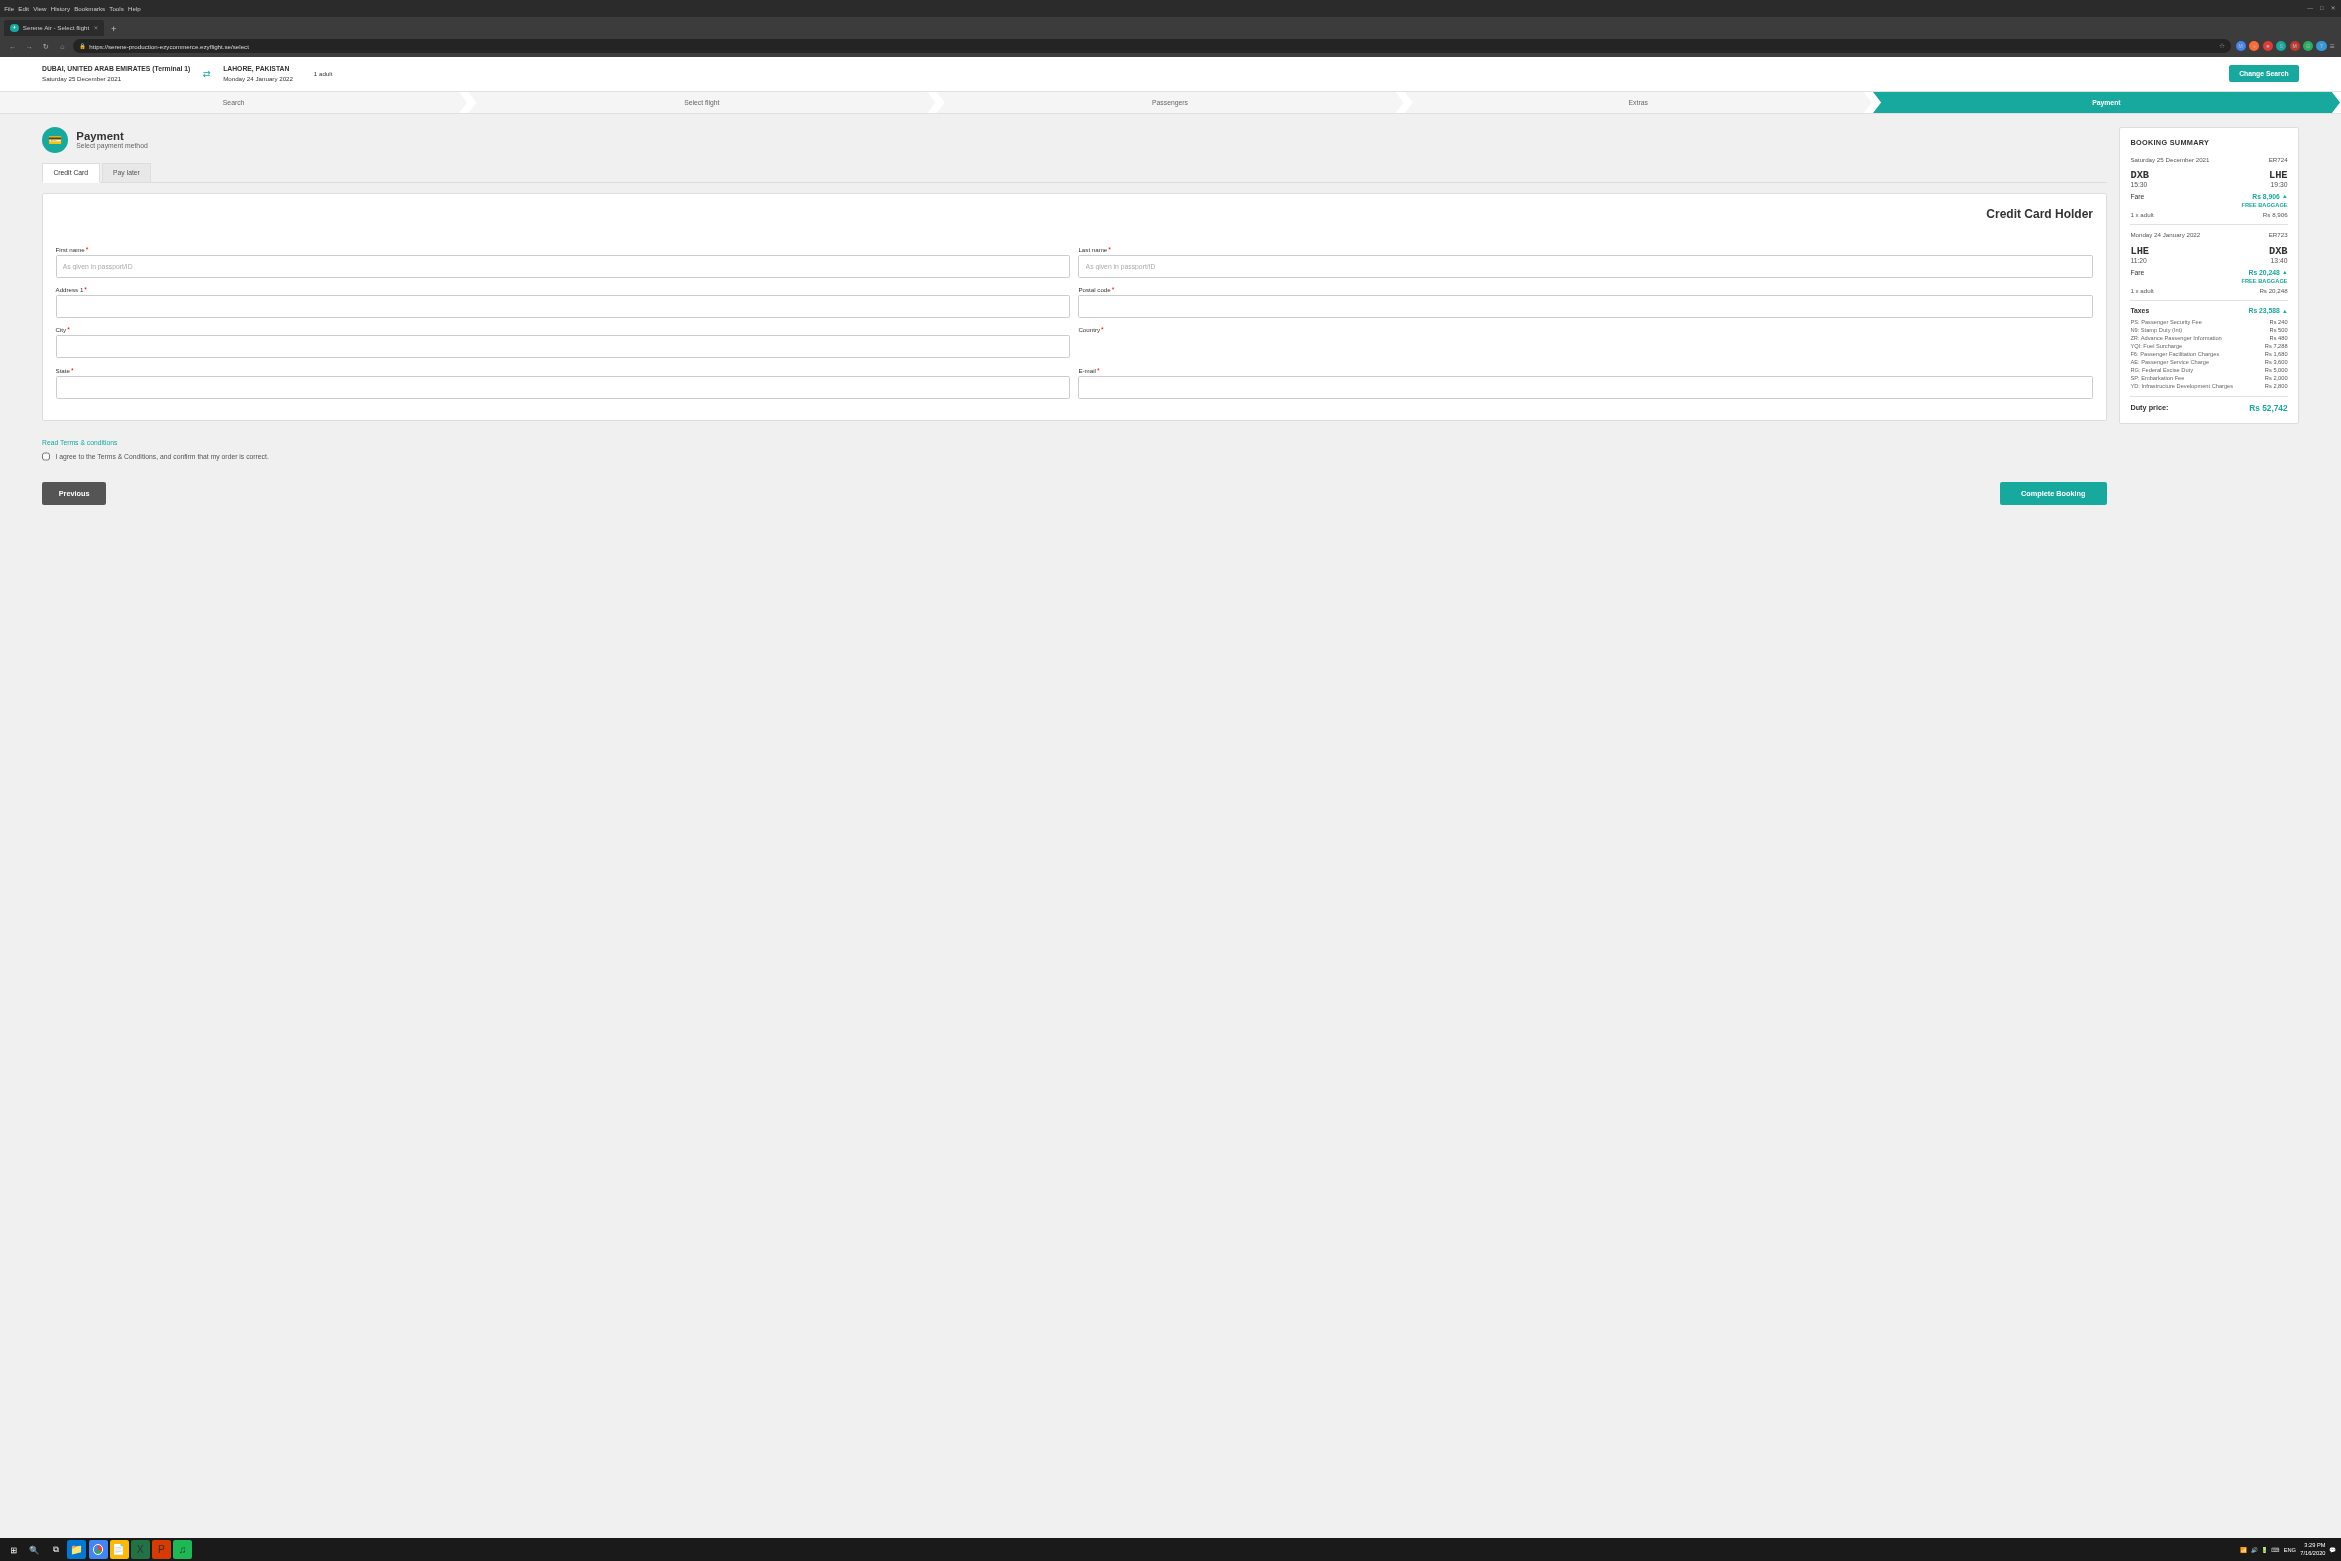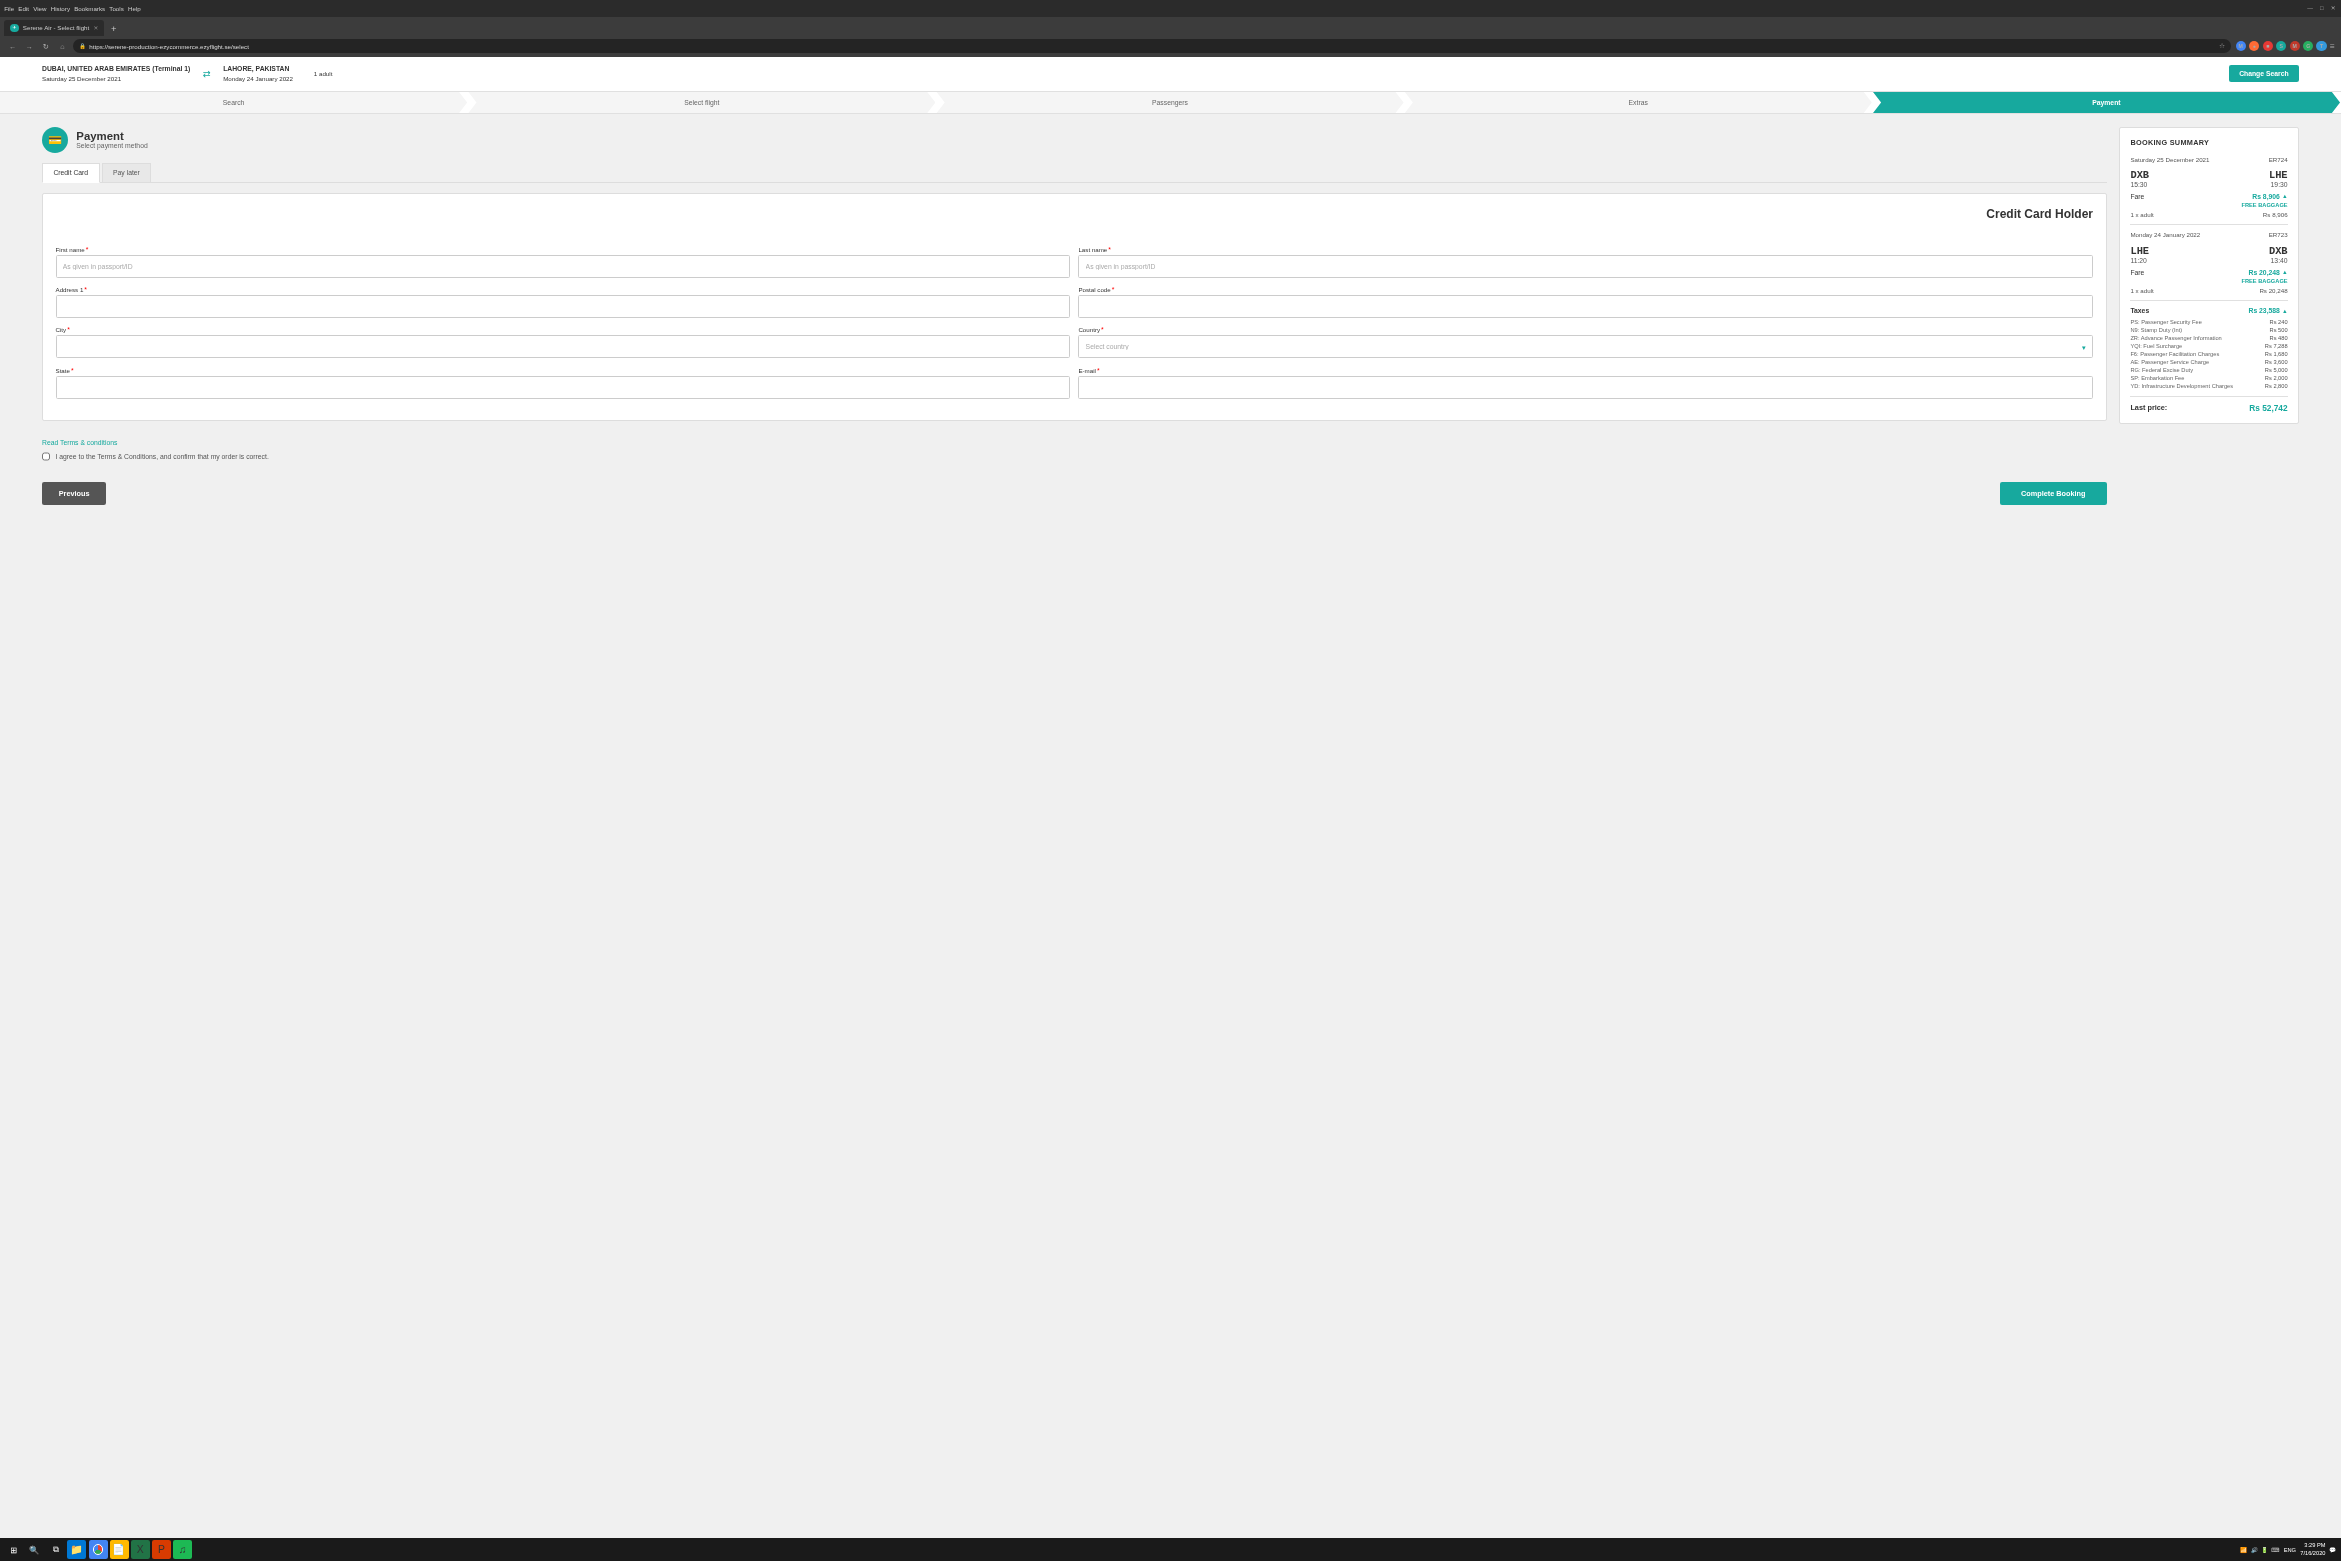--- a/index.html
+++ b/index.html
@@ -592,25 +592,20 @@
               <span>City</span>
               <span class="required-star">*</span>
             </div>
             <input type="text" class="form-input" style="">
           </div>
           <div class="form-group">
             <div class="form-label">
               <span>Country</span>
               <span class="required-star">*</span>
             </div>
-            <div class="select-wrapper">
-              <select class="form-select">
-                <option value="">Select country</option>
-              </select>
-            </div>
           </div>
         </div>
 
         <div class="form-row">
           <div class="form-group">
             <div class="form-label">
               <span>State</span>
               <span class="required-star">*</span>
             </div>
             <input type="text" class="form-input" style="">
@@ -749,21 +744,21 @@
             <span class="tax-detail-label">SP: Embarkation Fee</span>
             <span class="tax-detail-amount">Rs 2,000</span>
           </div>
           <div class="tax-detail-row">
             <span class="tax-detail-label">YD: Infrastructure Development Charges</span>
             <span class="tax-detail-amount">Rs 2,800</span>
           </div>
         </div>
 
         <div class="total-row">
-          <span class="total-label">Last price:</span>
+          <span class="total-label">Duty price:</span>
           <span class="total-amount">Rs 52,742</span>
         </div>
       </div>
     </div>
 
   </div>
 </div>
 
 <div class="taskbar">
   <div class="taskbar-btn">⊞</div>

